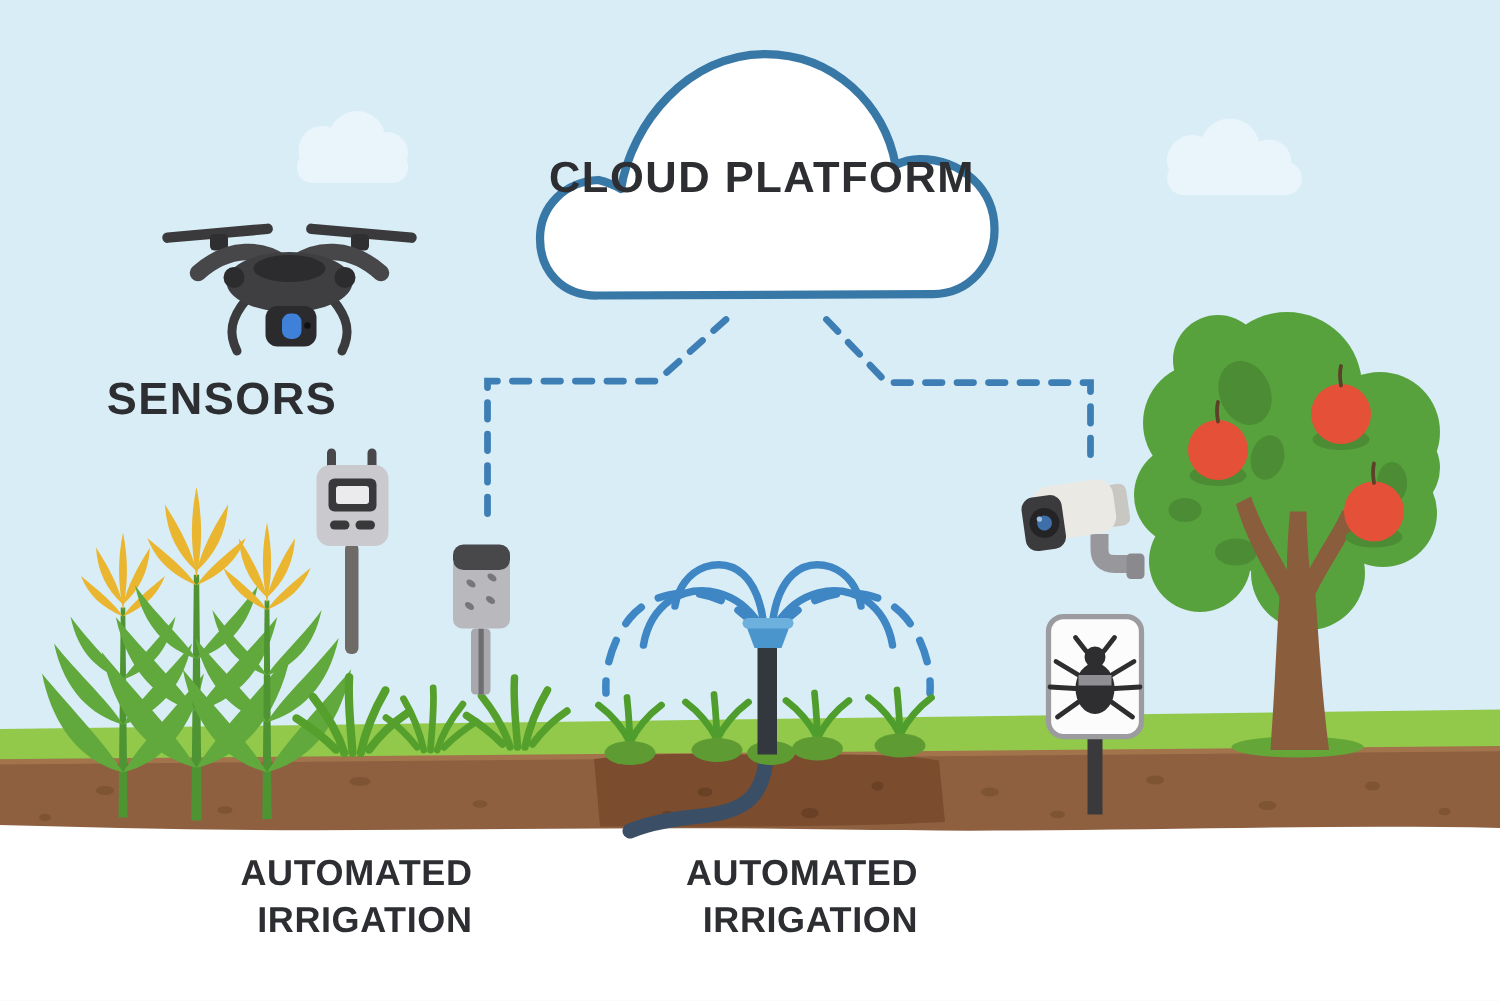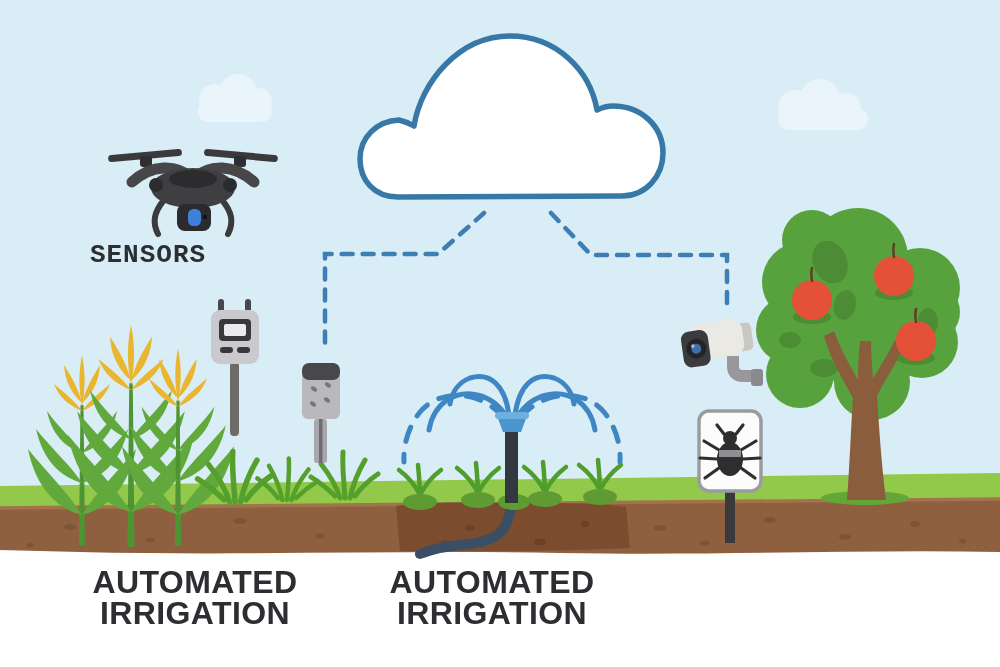--- a/index.html
+++ b/index.html
@@ -2,22 +2,22 @@
 <html><head>
 <meta charset="utf-8">
 <style>
   html,body{margin:0;padding:0;background:#ffffff;}
   .stage{position:relative;width:1000px;height:667px;background:#ffffff;overflow:hidden;
          font-family:"Liberation Sans", sans-serif;}
   .stage svg{position:absolute;left:0;top:0;}
   .txt{position:absolute;color:#2d2e31;font-weight:700;text-align:center;
        -webkit-user-select:none;user-select:none;}
   .cloud-title{left:358px;top:101px;width:300px;font-size:29px;line-height:37px;letter-spacing:1px;}
-  .sensors-label{left:48px;top:240px;width:200px;font-size:26px;letter-spacing:1px;font-family:Liberation Mono, monospace;}
-  .caption{top:567px;font-size:32px;line-height:31px;letter-spacing:0.4px;}
+  .sensors-label{left:48px;top:250px;width:200px;font-size:30px;letter-spacing:1px;}
+  .caption{top:567px;font-size:24px;line-height:31px;letter-spacing:0.4px;text-align:right;}
   .cap-left{left:75px;width:240px;}
   .cap-mid{left:372px;width:240px;}
   .cap-right{left:660px;width:272px;}
 </style>
 </head>
 <body>
 
 <div class="stage">
 
 <svg width="1000" height="667" viewBox="0 0 1000 667">
@@ -268,17 +268,18 @@
     <ellipse cx="193" cy="188" rx="42" ry="20" fill="#3f3f42"></ellipse>
     <ellipse cx="193" cy="179" rx="24" ry="9" fill="#2c2c2e"></ellipse>
     <circle cx="156" cy="185" r="7" fill="#2c2c2e"></circle>
     <circle cx="230" cy="185" r="7" fill="#2c2c2e"></circle>
     <rect x="177" y="204" width="34" height="27" rx="8" fill="#2b2b2d"></rect>
     <rect x="188" y="209" width="13" height="17" rx="5.5" fill="#3f80d8"></rect>
     <circle cx="205" cy="217" r="2.2" fill="#111214"></circle>
   </g>
 </svg>
 
+<div class="txt cloud-title">CLOUD PLATFORM</div>
 <div class="txt sensors-label">SENSORS</div>
 <div class="txt caption cap-left">AUTOMATED IRRIGATION</div>
 <div class="txt caption cap-mid">AUTOMATED IRRIGATION</div>
 
 </div>
 
 </body></html>

